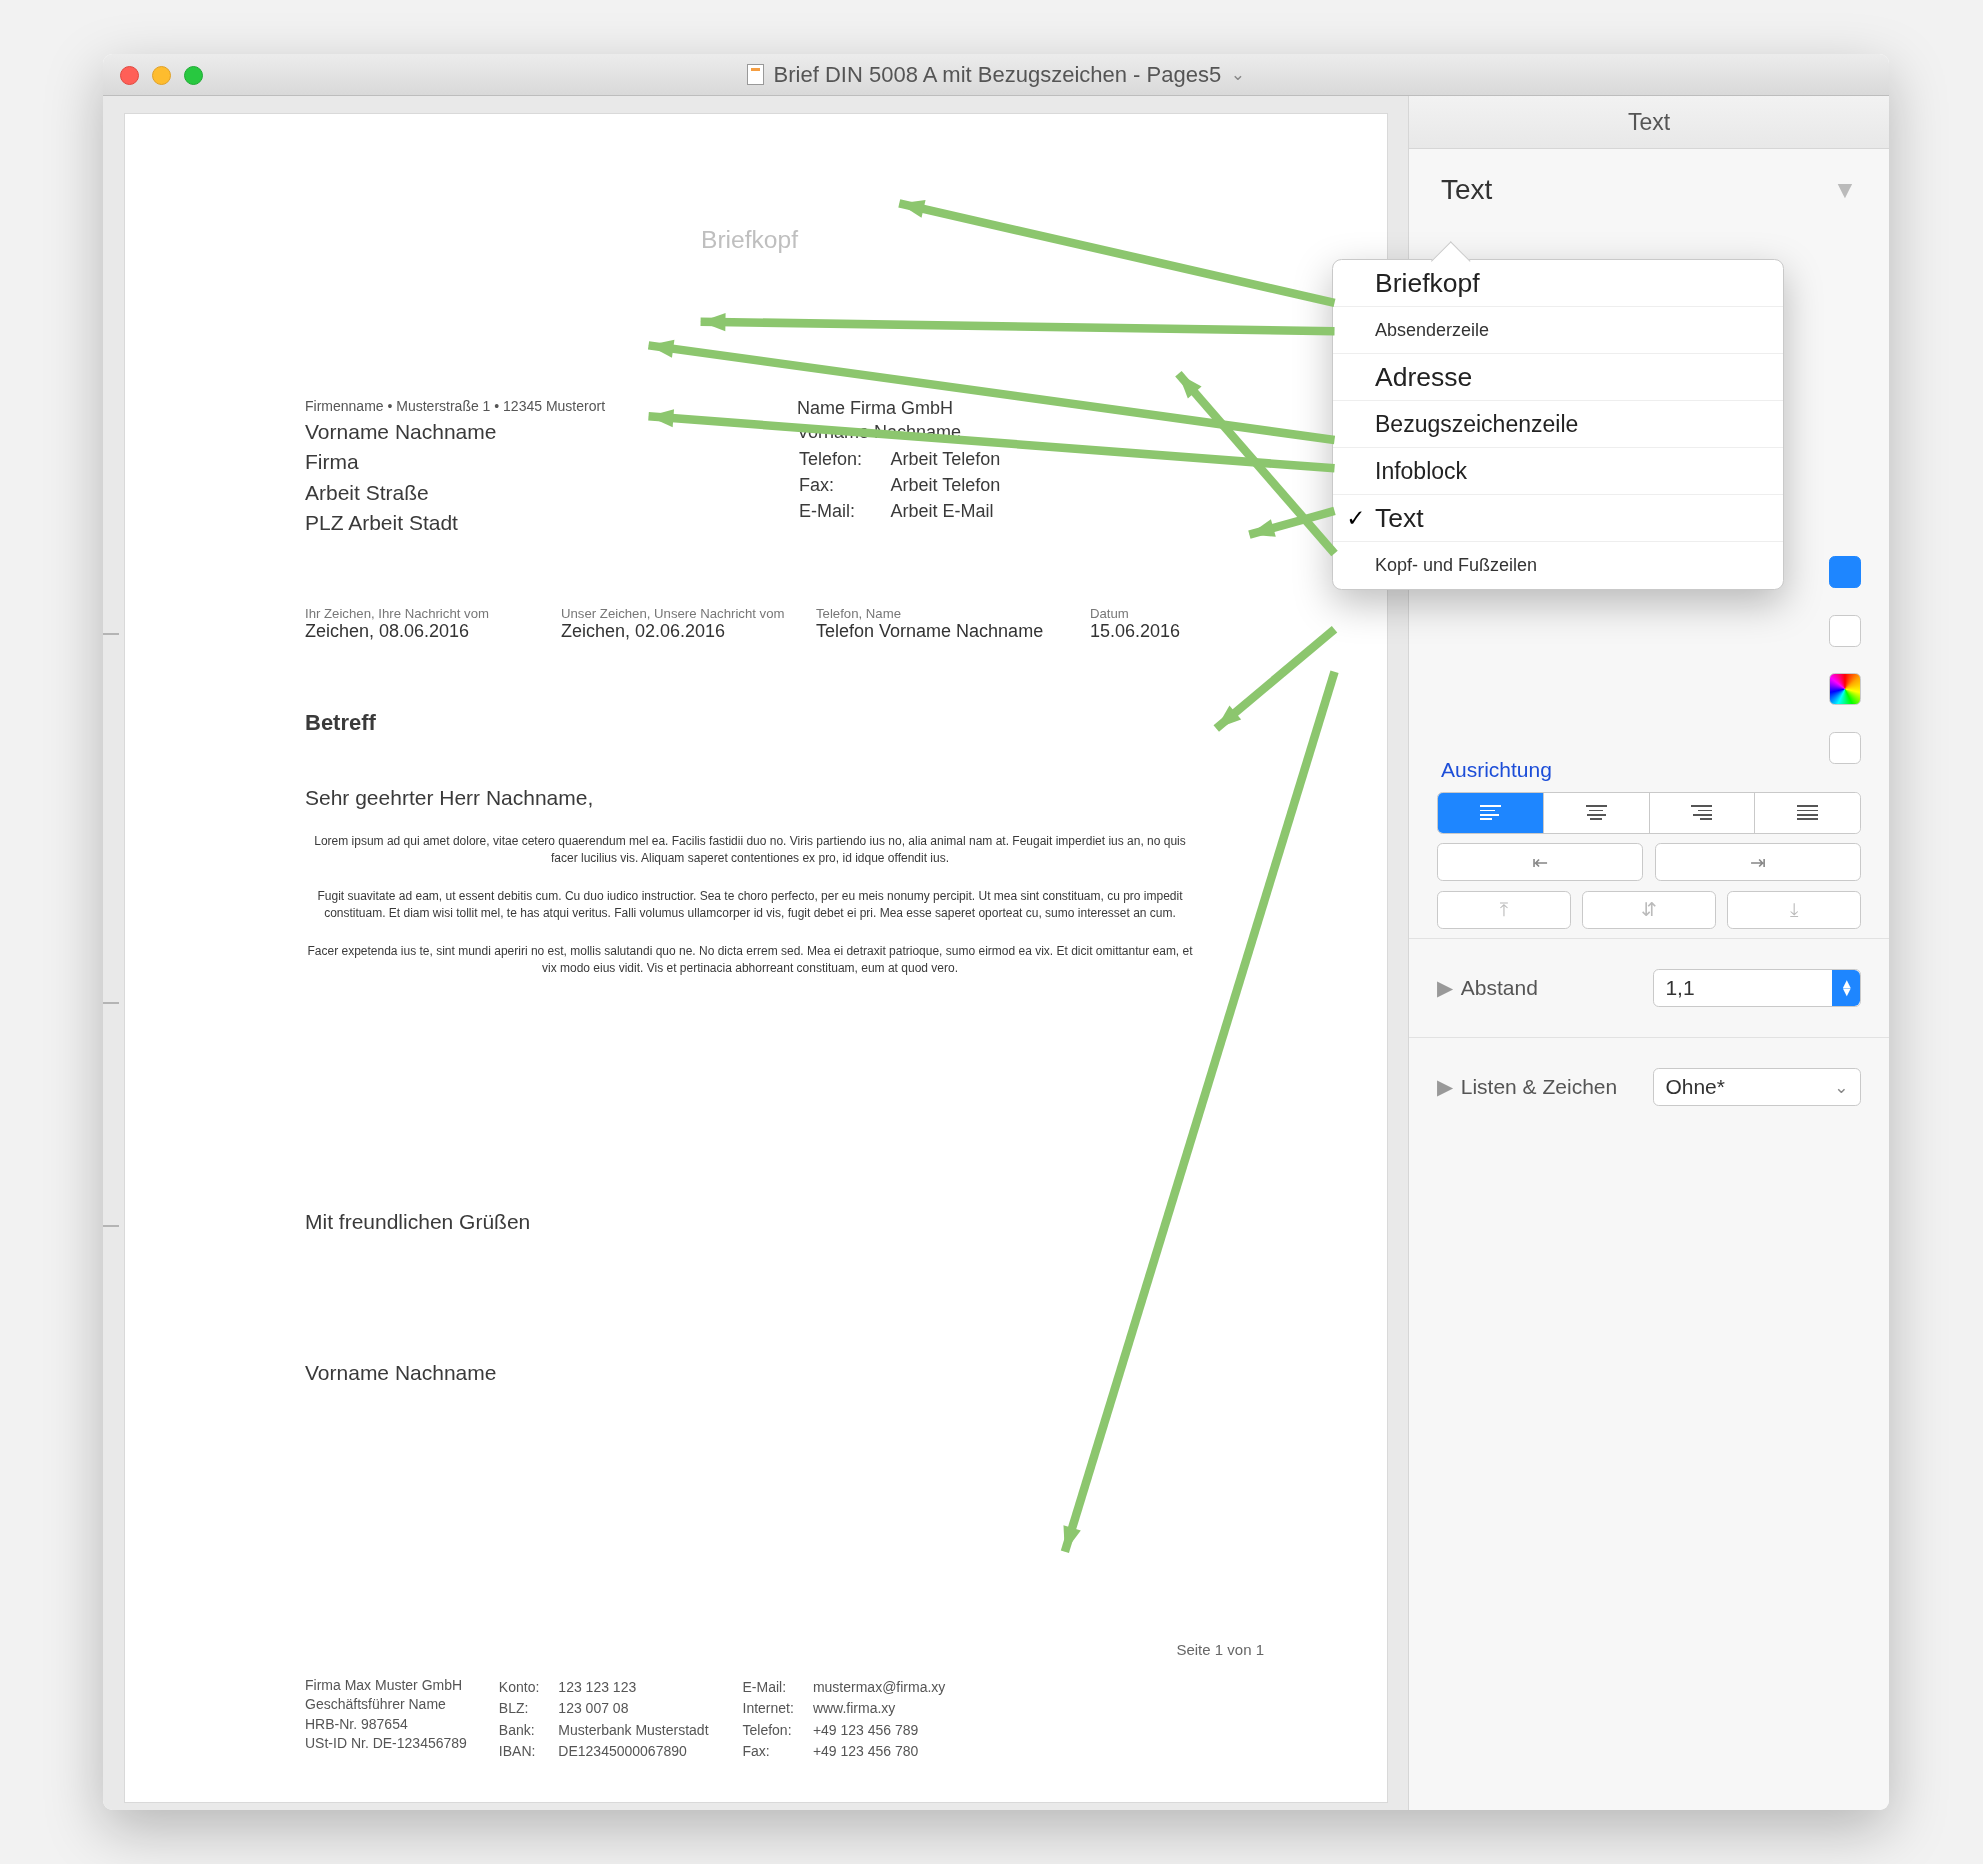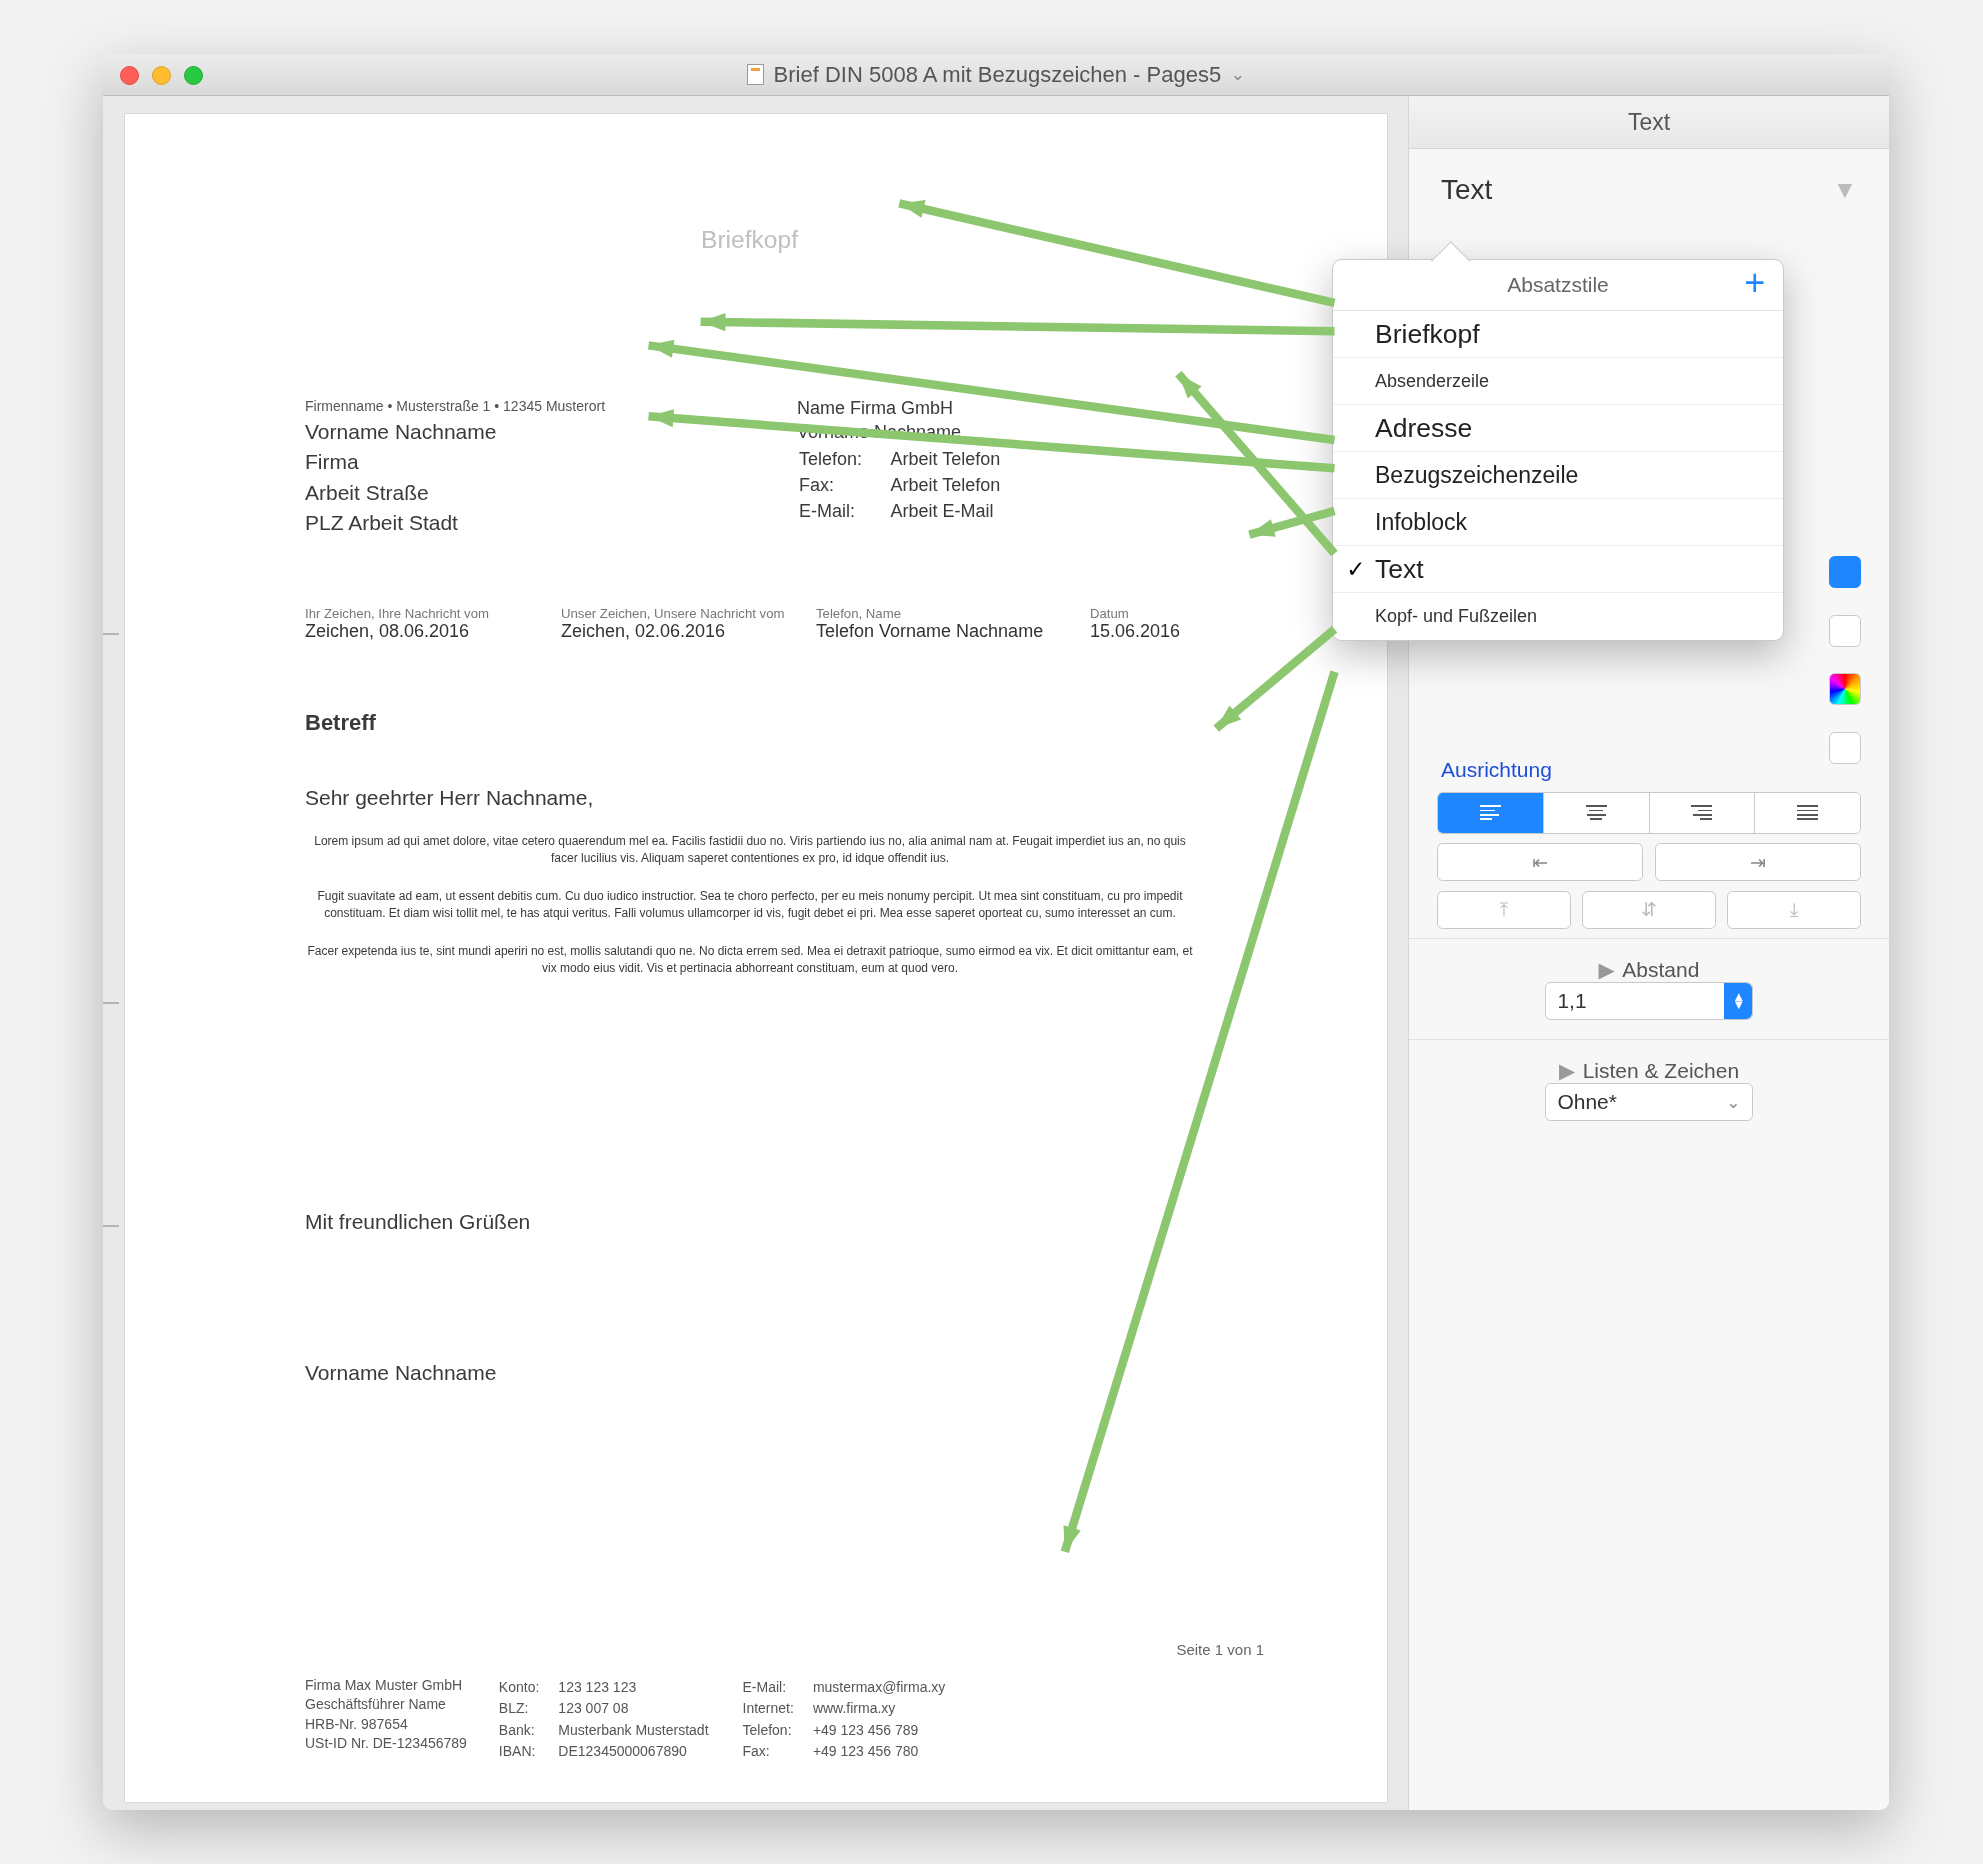--- a/index.html
+++ b/index.html
@@ -75,21 +75,21 @@
 .align-row button.active{ background:#1e86ff; }
 .align-row .bars{ width:21px; height:15px; display:flex; flex-direction:column; justify-content:space-between;}
 .align-row .bars span{ height:1.9px; background:#555; display:block; }
 .align-row button.active .bars span{ background:#fff; }
 .half-row     { display:flex; gap:11.4px; margin:0 28px 9.5px; }
 .half-row button{ flex:1; height:38px; background:#fff; border:0.9px solid #c9c9c9; border-radius:5.7px;
                   color:#888; display:flex; align-items:center; justify-content:center; font-size:19px;}
 .vert-row button{ color:#bbb; }
 
 .sub-sec     { display:flex; align-items:center; justify-content:space-between;
-               padding:19px 28px; border-top:0.9px solid #e2e2e2; font-size:21px; color:#555;flex-direction:column;}
+               padding:30px 28px; border-top:0.9px solid #e2e2e2; font-size:21px; color:#555;}
 .sub-sec .disc{ color:#999; margin-right:7.6px; }
 .sel          { height:38px; min-width:208px; background:#fff; border:0.9px solid #c9c9c9; border-radius:5.7px;
                 display:flex; align-items:center; padding:0 11.4px; font-size:21px; color:#333; position:relative;}
 .sel.blue::after{ content:''; position:absolute; right:0; top:0; bottom:0; width:28px;
                   background:#1e86ff; border-radius:0 5.7px 5.7px 0; }
 .sel.blue .chev{ position:absolute; right:6.6px; color:#fff; font-size:13.2px; line-height:8.5px; z-index:1;}
 .sel .chev2{ margin-left:auto; color:#888; font-size:17px;}
 
 
 .side-gadget{ position:absolute; right:28px; width:32px; height:32px; border-radius:5.7px;
@@ -348,24 +348,20 @@
           <span class="sel">
             <span>Ohne*</span>
             <span class="chev2">⌄</span>
           </span>
         </div>
       </div>
     </div>
   </div>
 
   <div class="popover">
-    <div class="pop-head">
-      <span>Absatzstile</span>
-      <span class="plus">+</span>
-    </div>
     <ul class="pop-list" id="pop-list">
         <li class="bigger">Briefkopf</li>
         <li class="small">Absenderzeile</li>
         <li class="bigger">Adresse</li>
         <li class="">Bezugszeichenzeile</li>
         <li class="">Infoblock</li>
         <li class="bigger check">Text</li>
         <li class="small">Kopf- und Fußzeilen</li>
       </ul>
   </div>

